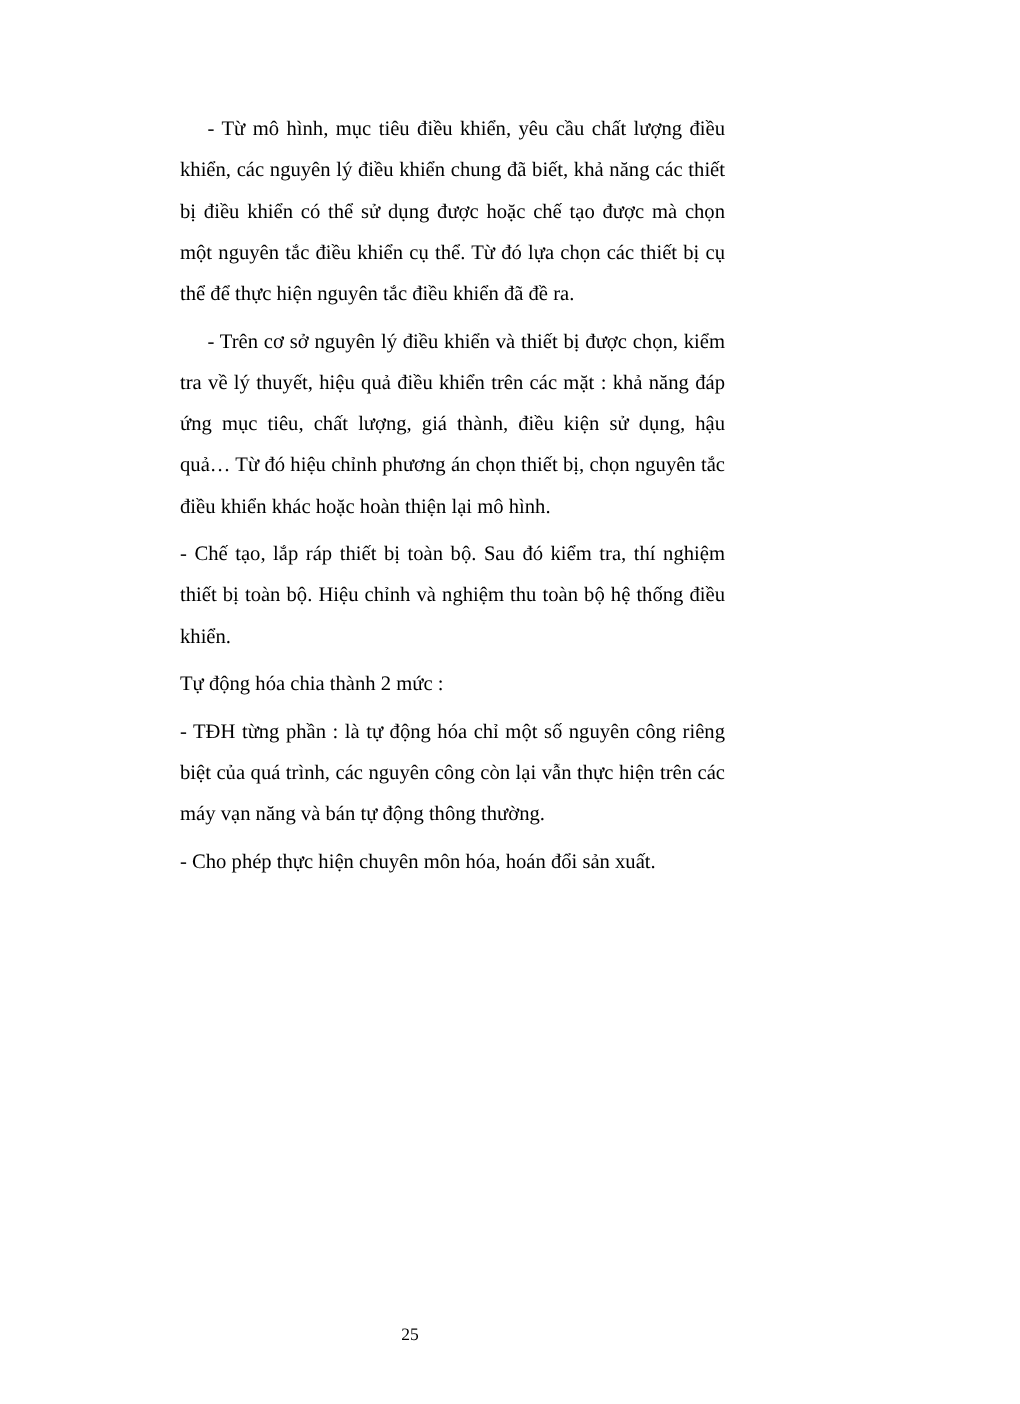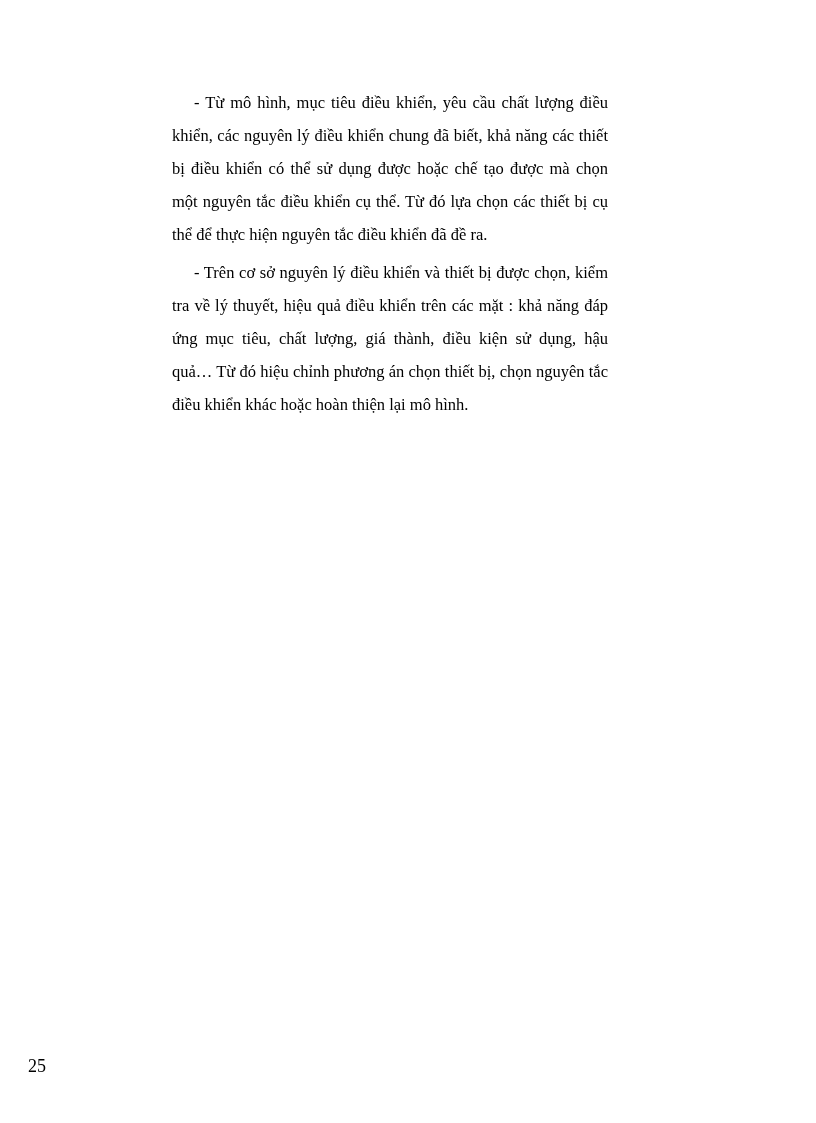--- a/index.html
+++ b/index.html
@@ -14,21 +14,20 @@
     color: #000000;
     position: relative;
     overflow: hidden;
   }
   .page {
     position: relative;
     width: 656px;
     height: 1123px;
     box-sizing: border-box;
     padding: 86px 76px 28px 144px;
-    margin-left: 28px;
   }
   .body-text {
     font-size: 16.5px;
     line-height: 2.0;
     text-align: justify;
     text-justify: inter-word;
   }
   .para {
     margin: 0 0 5px 0;
     text-align: justify;
@@ -37,27 +36,31 @@
     text-indent: 22px;
   }
   .para.last-line-left {
     text-align-last: left;
   }
   .page-number {
     position: absolute;
     left: 0;
     right: 0;
     bottom: 46px;
-    text-align: left;
-    font-size: 18px;
+    text-align: center;
+    font-size: 14px;
     font-family: "Liberation Serif", "DejaVu Serif", serif;
   }
 </style>
 </head>
 <body>
 
 <div class="page">
   <div class="body-text">
     <p class="para indent last-line-left">- Từ mô hình, mục tiêu điều khiển, yêu cầu chất lượng điều khiển, các nguyên lý điều khiển chung đã biết, khả năng các thiết bị điều khiển có thể sử dụng được hoặc chế tạo được mà chọn một nguyên tắc điều khiển cụ thể. Từ đó lựa chọn các thiết bị cụ thể để thực hiện nguyên tắc điều khiển đã đề ra.</p>
     <p class="para indent last-line-left">- Trên cơ sở nguyên lý điều khiển và thiết bị được chọn, kiểm tra về lý thuyết, hiệu quả điều khiển trên các mặt : khả năng đáp ứng mục tiêu, chất lượng, giá thành, điều kiện sử dụng, hậu quả… Từ đó hiệu chỉnh phương án chọn thiết bị, chọn nguyên tắc điều khiển khác hoặc hoàn thiện lại mô hình.</p>
+    <p class="para last-line-left">- Chế tạo, lắp ráp thiết bị toàn bộ. Sau đó kiểm tra, thí nghiệm thiết bị toàn bộ. Hiệu chỉnh và nghiệm thu toàn bộ hệ thống điều khiển.</p>
+    <p class="para last-line-left">Tự động hóa chia thành 2 mức :</p>
+    <p class="para last-line-left">- TĐH từng phần : là tự động hóa chỉ một số nguyên công riêng biệt của quá trình, các nguyên công còn lại vẫn thực hiện trên các máy vạn năng và bán tự động thông thường.</p>
+    <p class="para last-line-left">- Cho phép thực hiện chuyên môn hóa, hoán đổi sản xuất.</p>
   </div>
   <div class="page-number">25</div>
 </div>
 
 </body></html>

